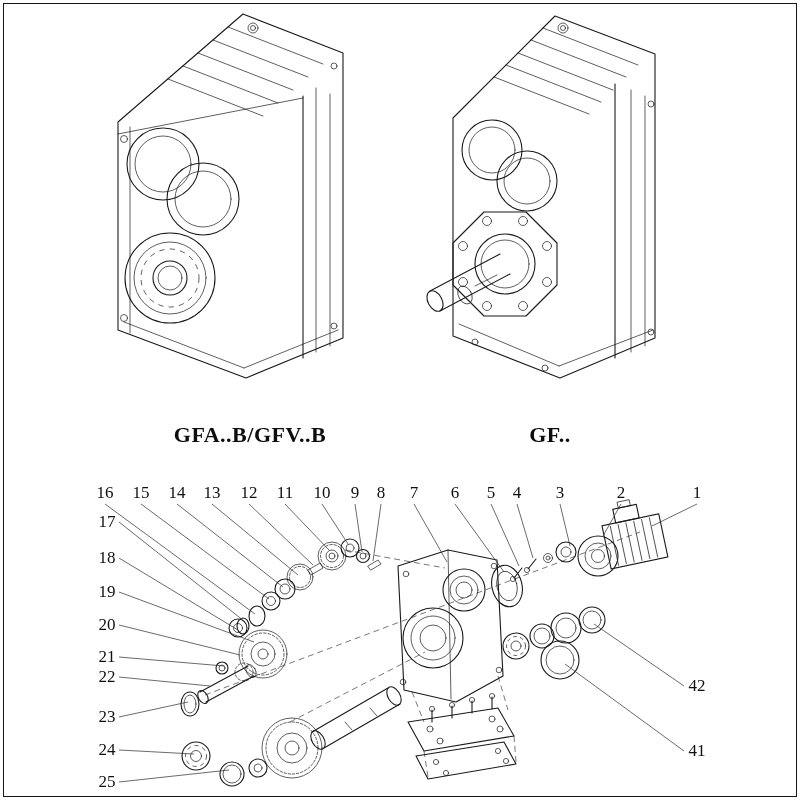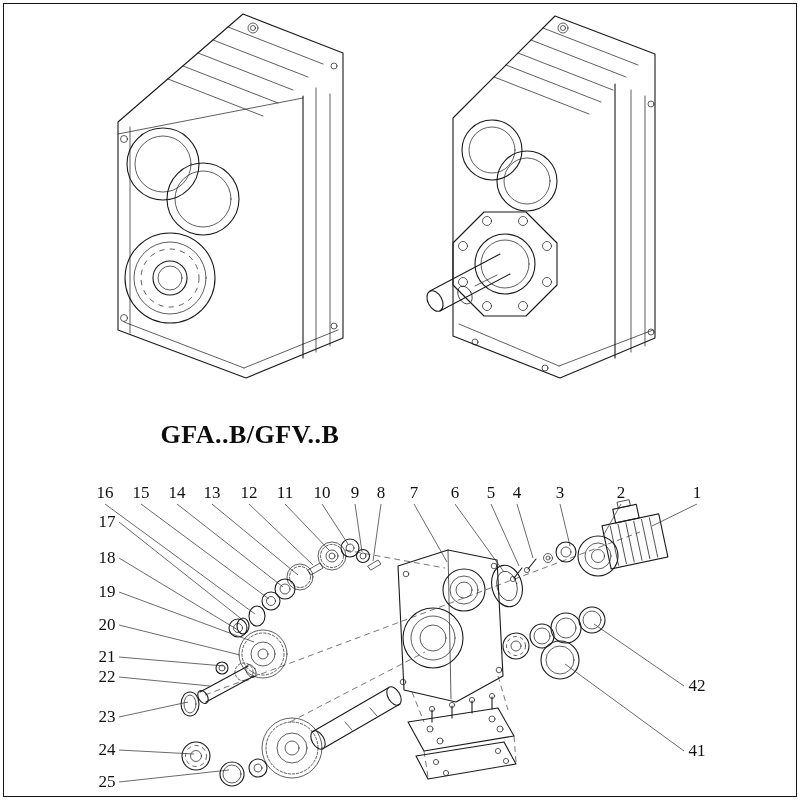--- a/index.html
+++ b/index.html
@@ -3,21 +3,21 @@
 <meta charset="utf-8">
 <style>
   html,body{margin:0;padding:0;background:#e8e8e8;}
   .stage{
     position:relative;width:800px;height:800px;background:#ffffff;
     font-family:"Liberation Serif",serif;overflow:hidden;
   }
   .frame{position:absolute;inset:3px;border:1.6px solid #151515;pointer-events:none;}
   .model-label{
     position:absolute;top:412px;height:46px;display:flex;align-items:center;justify-content:center;
-    font-weight:700;font-size:26px;color:#0d0d0d;letter-spacing:.5px;
+    font-weight:700;font-size:22px;color:#0d0d0d;letter-spacing:.5px;
   }
   .lbl-left{left:95px;width:310px;}
   .lbl-right{left:425px;width:250px;}
   svg{position:absolute;}
   .s{fill:none;stroke:#1a1a1a;stroke-width:1.1;stroke-linejoin:round;stroke-linecap:round;}
   .t{fill:none;stroke:#1a1a1a;stroke-width:.7;stroke-linecap:round;}
   .ld{fill:none;stroke:#3a3a3a;stroke-width:.75;}
   .dsh{fill:none;stroke:#555;stroke-width:.8;stroke-dasharray:6 4;}
   .num{font-family:"Liberation Serif",serif;font-size:17px;fill:#101010;}
 </style>
@@ -114,20 +114,21 @@
       <circle class="t" cx="158" cy="22" r="5"></circle>
         <circle class="t" cx="158" cy="22" r="2.5"></circle>
       <circle class="t" cx="246" cy="98" r="3"></circle>
         <circle class="t" cx="246" cy="326" r="3"></circle>
       <circle class="t" cx="70" cy="336" r="3"></circle>
         <circle class="t" cx="140" cy="362" r="3"></circle>
     </g>
   </svg>
 
   <div class="model-label lbl-left">GFA..B/GFV..B</div>
+  <div class="model-label lbl-right">GF..</div>
 
   <svg style="left:0;top:470px" width="800" height="326" viewBox="0 0 800 326">
 
     <g>
       <line class="dsh" x1="205" y1="225" x2="640" y2="62"></line>
       <line class="dsh" x1="345" y1="80" x2="445" y2="98"></line>
       <line class="dsh" x1="290" y1="252" x2="425" y2="182"></line>
       <line class="dsh" x1="412" y1="222" x2="424" y2="252"></line>
       <line class="dsh" x1="498" y1="206" x2="508" y2="240"></line>
       <line class="dsh" x1="424" y1="281" x2="428" y2="307"></line>

